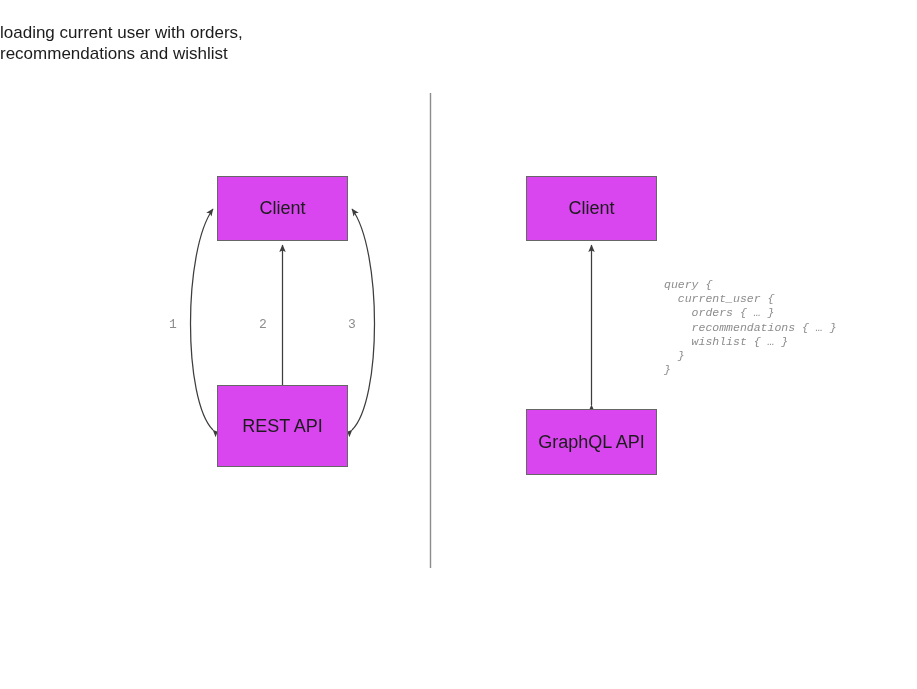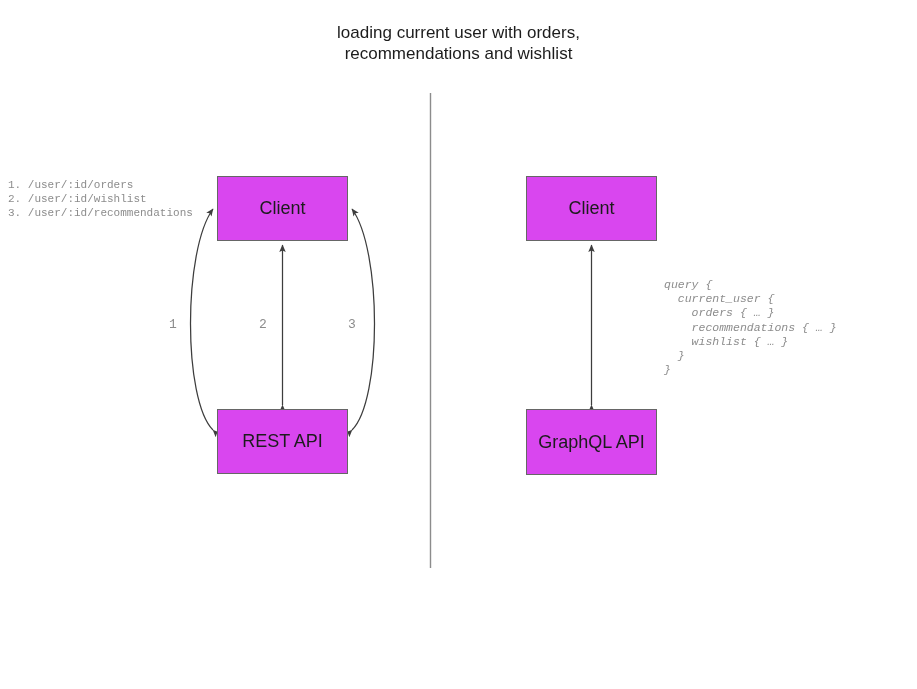--- a/index.html
+++ b/index.html
@@ -23,21 +23,20 @@
     width: 917px;
     height: 689px;
   }
 
   
   .title {
     position: absolute;
     left: 0;
     top: 22px;
     width: 917px;
-    text-align: center;
     font-size: 17px;
     line-height: 21px;
     color: #1c1c1c;
     white-space: pre-line;
   }
 
   
   .svg-layer {
     position: absolute;
     left: 0;
@@ -52,21 +51,21 @@
     box-sizing: border-box;
     background: #d946ef;
     border: 1.3px solid #666666;
     display: flex;
     align-items: center;
     justify-content: center;
     font-size: 18px;
     color: #1c1c1c;
   }
   .node-client-rest { left: 217px; top: 176px; width: 131px; height: 65px; }
-  .node-rest-api    { left: 217px; top: 409px; width: 131px; height: 65px; }
+  .node-rest-api    { left: 217px; top: 385px; width: 131px; height: 82px; }
   .node-client-gql  { left: 526px; top: 176px; width: 131px; height: 65px; }
   .node-gql-api     { left: 526px; top: 409px; width: 131px; height: 66px; }
 
   
   .mono {
     position: absolute;
     font-family: "Liberation Mono", monospace;
     font-size: 11px;
     line-height: 14px;
     color: #8c8c8c;
@@ -114,23 +113,20 @@
   </svg>
 
   <div class="node node-client-rest">
     <span>Client</span>
   </div>
 
   <div class="node node-rest-api">
     <span>REST API</span>
   </div>
 
-  <div class="mono endpoints">1. /user/:id/orders
-2. /user/:id/wishlist
-3. /user/:id/recommendations</div>
 
   <div class="edge-label edge-label-1">1</div>
   <div class="edge-label edge-label-2">2</div>
   <div class="edge-label edge-label-3">3</div>
 
   <div class="node node-client-gql">
     <span>Client</span>
   </div>
 
   <div class="node node-gql-api">

